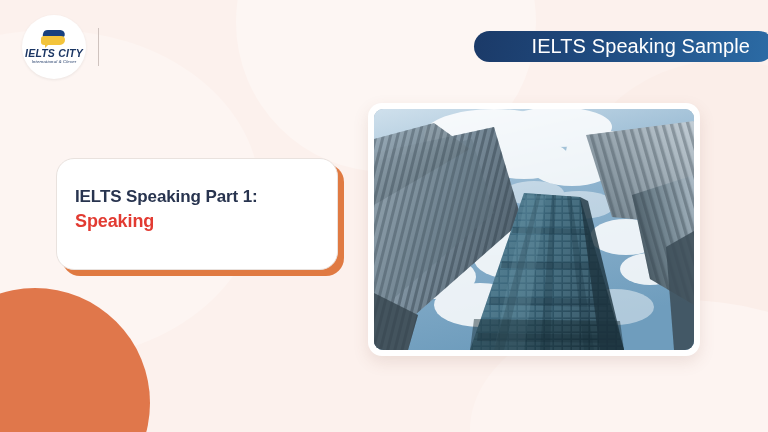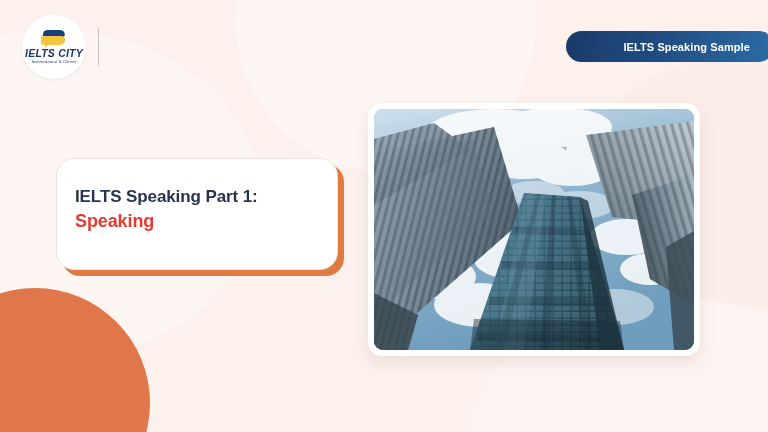--- a/index.html
+++ b/index.html
@@ -146,22 +146,22 @@
     height: 31px;
     padding: 0 24px 0 22px;
     border-radius: 16px;
     background: linear-gradient(100deg, #1b3a68 0%, #1f4b80 42%, #2c6ca6 100%);
     display: flex;
     align-items: center;
     z-index: 7;
   }
   .sample-pill span {
     color: #ffffff;
-    font-size: 11px;
-    font-weight: bold;
+    font-size: 20px;
+    font-weight: normal;
     letter-spacing: 0.1px;
     white-space: nowrap;
     margin-left: 35px;
   }
 
   
   .title-card-wrap {
     position: absolute;
     left: 56px;
     top: 158px;

